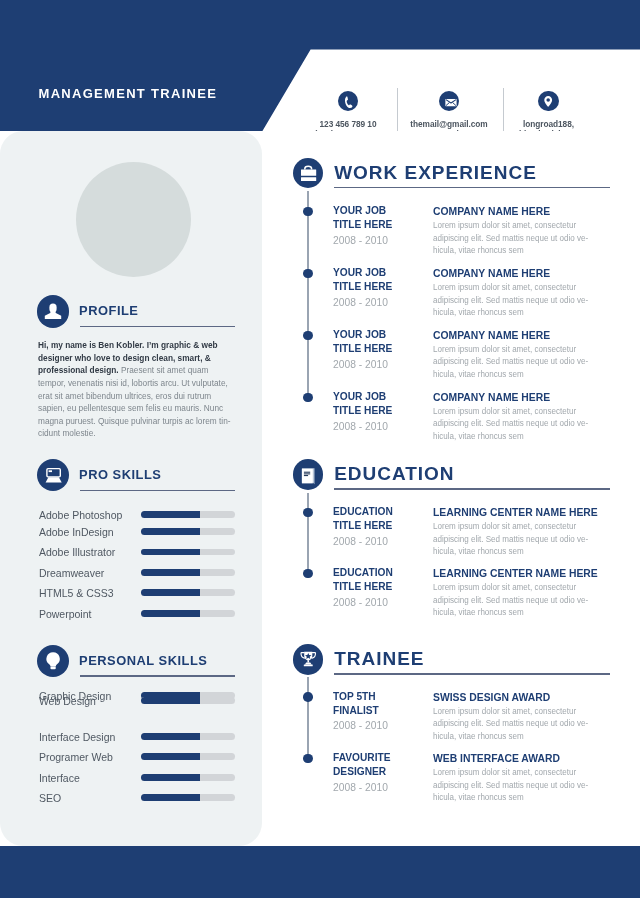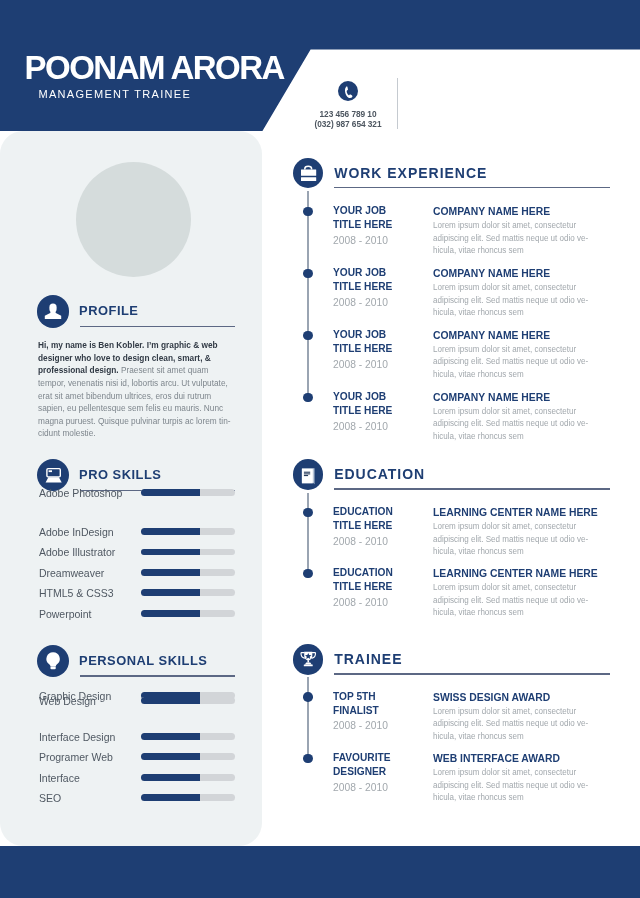--- a/index.html
+++ b/index.html
@@ -20,24 +20,24 @@
     background: #1e3e73;
     clip-path: polygon(0 0, 640px 0, 640px 49.6px, 310.6px 49.6px, 262.3px 131.2px, 0 131.2px);
   }
   .name {
     position: absolute; left: 24.5px; top: 51px;
     font-size: 33px; font-weight: bold; color: #ffffff;
     letter-spacing: -1.5px; line-height: 33px;
   }
   .role {
     position: absolute; left: 38.5px; top: 85.5px;
-    font-size: 11px; color: #ffffff; letter-spacing: 1.3px; line-height: 16px;
-  }
-  
-  .contacts { position: absolute; left: 0px; top: 6px; width: 512px; height: 131px; }
+    font-size: 13px; color: #ffffff; letter-spacing: 1.3px; line-height: 16px; font-weight: bold;
+  }
+  
+  .contacts { position: absolute; left: 0px; top: 16px; width: 512px; height: 131px; }
   .contact { position: absolute; top: 74.6px; text-align: center; }
   .cicon {
     width: 20.4px; height: 20.4px; border-radius: 50%; background: #1e3e73;
     margin: 0 auto 7.6px; position: relative;
   }
   .cicon svg { position: absolute; left: 0; top: 0; }
   .ctext { font-size: 8.3px; font-weight: bold; color: #4d5660; line-height: 10.9px; letter-spacing: -0.05px;}
   .vdiv { position: absolute; top: -2.7px; width: 1px; height: 51px; background: #c5cad0; }
   
   .sidebar {
@@ -95,21 +95,21 @@
   }
   
   .msec { position: absolute; left: 0; width: 378px; }
   .msec-icon {
     position: absolute; left: 31.1px; top: 0; width: 30.4px; height: 30.4px;
     border-radius: 50%; background: #1e3e73; z-index: 3;
   }
   .msec-icon svg { position: absolute; left: 0; top: 0; }
   .msec-title {
     position: absolute; left: 72.2px; top: 8px;
-    font-size: 14px; font-weight: bold; color: #1e3e73; letter-spacing: 0.98px;
+    font-size: 19px; font-weight: bold; color: #1e3e73; letter-spacing: 0.98px;
     line-height: 14px; white-space: nowrap;
   }
   .msec-rule { position: absolute; left: 72px; top: 29px; width: 276px; height: 1.25px; background: #5c6884; }
   .tline { position: absolute; left: 44.9px; width: 1.9px; background: #9aa4b2; z-index: 1; }
   .tdot {
     position: absolute; left: 41.2px; width: 9.4px; height: 9.4px; border-radius: 50%;
     background: #1e3e73; z-index: 2;
   }
   .entry { position: absolute; left: 0; width: 378px; }
   .e-title {
@@ -131,32 +131,52 @@
     position: absolute; left: 171.4px; top: 16px; width: 230px;
     font-size: 9.4px; color: #a2a8ad; line-height: 12.65px;
     transform: scaleX(0.858); transform-origin: 0 0; white-space: pre-line;
   }
 </style>
 </head>
 <body>
 
 <div class="page">
   <div class="header-navy"></div>
-  <div class="name">POONAM ARORA</div>
   <div class="role">MANAGEMENT TRAINEE</div>
   <div class="contacts">
     <div class="contact" style="left:288px;width:120px">
       <div class="cicon">
         <svg width="20.4" height="20.4" viewBox="0 0 24 24">
             <path fill="#ffffff" d="M11.3 6.2c-1.8 0-3.1 1.9-3.1 4.9 0 4.3 2.9 8.9 6 8.9 1.7 0 2.8-1.2 2.8-2.1 0-.5-.3-.9-.8-1.2l-1.3-.8c-.4-.2-.8-.2-1 0l-.6.6c-.3.3-.7.3-1 0-1.2-.9-2.1-2.8-2.1-4.4 0-.5.1-.8.5-1l.6-.4c.4-.2.5-.6.4-1l-.5-2.2c-.2-.8-.6-1.3-1.3-1.3z"></path>
           </svg>
       </div>
       <div class="ctext">123 456 789 10</div>
       <div class="ctext">(032) 987 654 321</div>
       <div class="vdiv" style="left:108.6px"></div>
+    </div>
+    <div class="contact" style="left:389px;width:120px">
+      <div class="cicon">
+        <svg width="20.4" height="20.4" viewBox="0 0 24 24">
+            <rect x="7.5" y="9.3" width="13.2" height="8.7" rx="0.5" fill="#ffffff"></rect>
+            <path d="M8.2 10.1 L14.1 14.1 L20 10.1" stroke="#1e3e73" stroke-width="1.2" fill="none" stroke-linejoin="round"></path>
+            <path d="M8.2 17.2 L12.3 13.5 M20 17.2 L15.9 13.5" stroke="#1e3e73" stroke-width="1.1" fill="none"></path>
+          </svg>
+      </div>
+      <div class="ctext">themail@gmail.com</div>
+      <div class="ctext">www.yoursite.com</div>
+      <div class="vdiv" style="left:114px"></div>
+    </div>
+    <div class="contact" style="left:488.5px;width:120px">
+      <div class="cicon">
+        <svg width="20.4" height="20.4" viewBox="0 0 24 24">
+            <path fill="#ffffff" d="M12 5.9c-2.55 0-4.6 2.05-4.6 4.6 0 3.4 4.6 8.1 4.6 8.1s4.6-4.7 4.6-8.1c0-2.55-2.05-4.6-4.6-4.6zm0 6.7a2.1 2.1 0 1 1 0-4.2 2.1 2.1 0 0 1 0 4.2z"></path>
+          </svg>
+      </div>
+      <div class="ctext">longroad188,</div>
+      <div class="ctext">big city, jakarta</div>
     </div>
   </div>
 
   <div class="sidebar">
     <div class="photo"></div>
 
     <div class="sec" style="top:164.4px">
       <div class="sec-icon">
         <svg width="32" height="32" viewBox="0 0 32 32">
             <rect x="12.4" y="8.6" width="7.2" height="8.9" rx="3.6" fill="#ffffff"></rect>
@@ -182,21 +202,21 @@
         <svg width="32.5" height="32.5" viewBox="0 0 32.5 32.5">
             <rect x="9.9" y="9.6" width="13.4" height="8.3" rx="1.1" fill="none" stroke="#ffffff" stroke-width="1.4"></rect>
             <rect x="11.6" y="11.3" width="3.4" height="1.8" fill="#ffffff"></rect>
             <path fill="#ffffff" d="M11.4 18.3h10.5l2.8 5.2H8.6z"></path>
           </svg>
       </div>
       <div class="sec-title">PRO SKILLS</div>
       <div class="sec-rule"></div>
     </div>
     <div id="pro-skill-rows">
-        <div class="skill-row" style="top: 355px;">
+        <div class="skill-row" style="top: 377px;">
           <div class="skill-label">Adobe Photoshop</div>
           <div class="bar-track">
             <div class="bar-fill" style="width:63%"></div>
           </div>
         </div>
         <div class="skill-row" style="top: 393.9px;">
           <div class="skill-label">Adobe InDesign</div>
           <div class="bar-track">
             <div class="bar-fill" style="width:63%"></div>
           </div>

